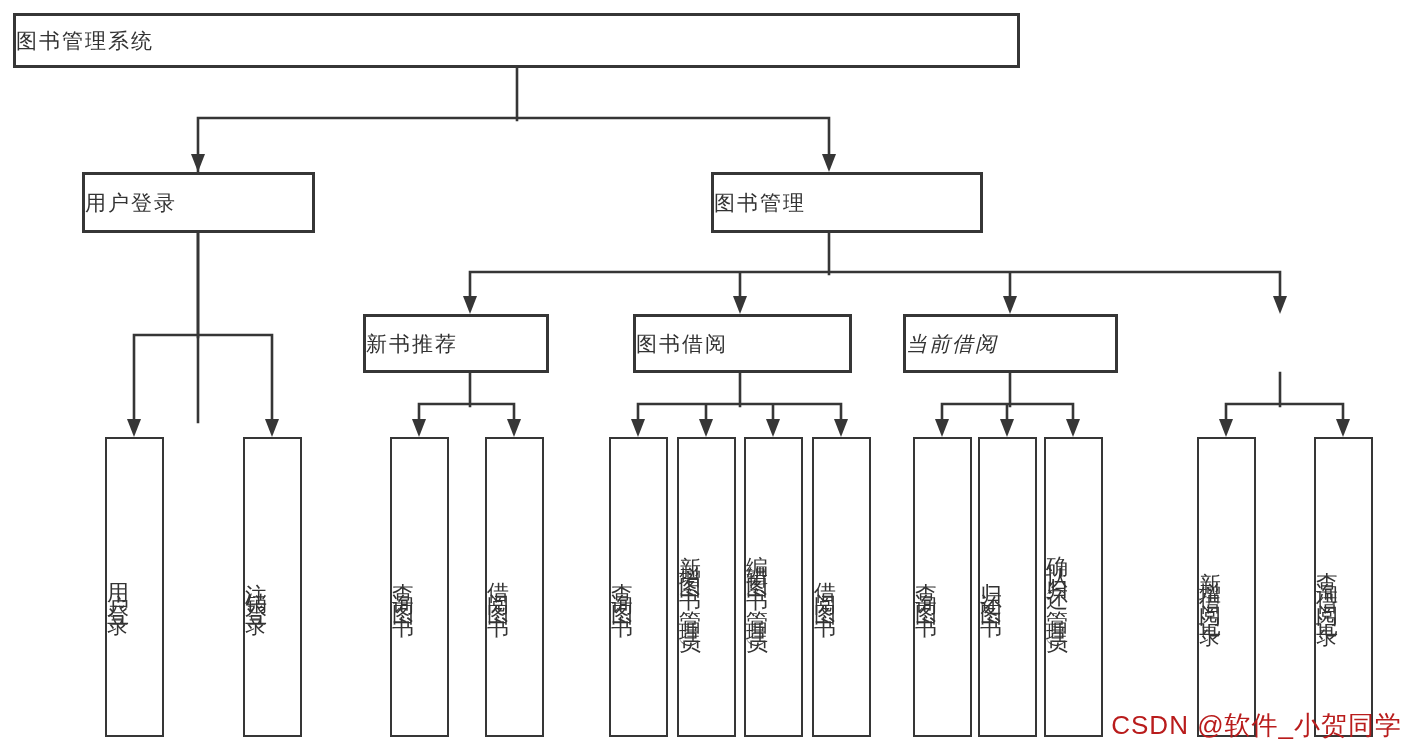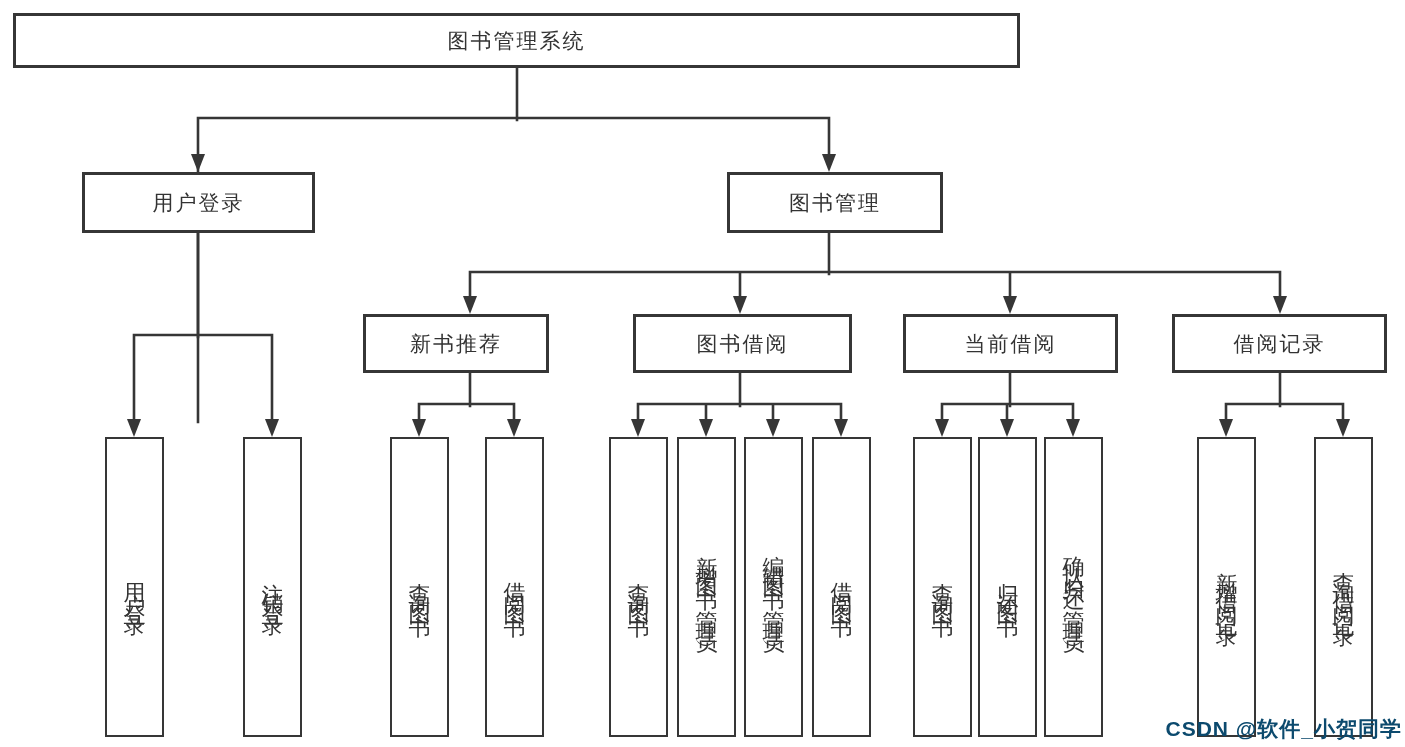--- a/index.html
+++ b/index.html
@@ -17,21 +17,20 @@
     width: 1405px; height: 747px;
     z-index: 1;
   }
   .node {
     position: absolute;
     box-sizing: border-box;
     background: #ffffff;
     border: 3px solid #363636;
     display: flex;
     align-items: center;
-    justify-content: center;
     color: #333333;
     z-index: 2;
   }
   .node .hlabel {
     font-size: 21px;
     letter-spacing: 2px;
     white-space: nowrap;
   }
   .node.root  { left: 13px;  top: 13px;  width: 1007px; height: 55px; }
   .node.lvl2  { top: 172px; height: 61px; }
@@ -43,26 +42,25 @@
     font-size: 22px;
     letter-spacing: 11px;
     line-height: 1;
     color: #333333;
     white-space: nowrap;
   }
   .watermark {
     position: absolute;
     right: 3px;
     bottom: 4px;
-    font-size: 21px;
+    font-size: 26px;
     letter-spacing: 1px;
-    color: #0c4a6e;
+    color: #b91c1c;
     z-index: 3;
     white-space: nowrap;
-    font-weight: bold;
   }
 </style>
 </head>
 <body>
 
 <div class="canvas">
 
   <svg class="connectors" viewBox="0 0 1405 747" xmlns="http://www.w3.org/2000/svg">
     <g stroke="#363636" stroke-width="2.6" fill="none" stroke-linecap="square">
       <path d="M517 68 V120 M198 118 H829 M198 118 V422 M829 118 V156"></path>
@@ -96,35 +94,32 @@
     </g>
   </svg>
 
   <div class="node root">
     <span class="hlabel">图书管理系统</span>
   </div>
 
   <div class="node lvl2" style="left:82px; width:233px;">
     <span class="hlabel">用户登录</span>
   </div>
-  <div class="node lvl2" style="left:711px; width:216px;margin-left:16px;">
+  <div class="node lvl2" style="left:711px; width:272px;">
     <span class="hlabel">图书管理</span>
   </div>
 
   <div class="node lvl3" style="left:363px; width:186px;">
     <span class="hlabel">新书推荐</span>
   </div>
   <div class="node lvl3" style="left:633px; width:219px;">
     <span class="hlabel">图书借阅</span>
   </div>
-  <div class="node lvl3" style="left:903px; width:215px;">
+  <div class="node lvl3" style="left:903px; width:215px;font-style:italic;">
     <span class="hlabel">当前借阅</span>
-  </div>
-  <div class="node lvl3" style="left:1172px; width:215px;">
-    <span class="hlabel">借阅记录</span>
   </div>
 
   <div class="node leaf" style="left:105px;">
     <span class="vtext">用户登录</span>
   </div>
   <div class="node leaf" style="left:243px;">
     <span class="vtext">注销登录</span>
   </div>
 
   <div class="node leaf" style="left:390px;">

